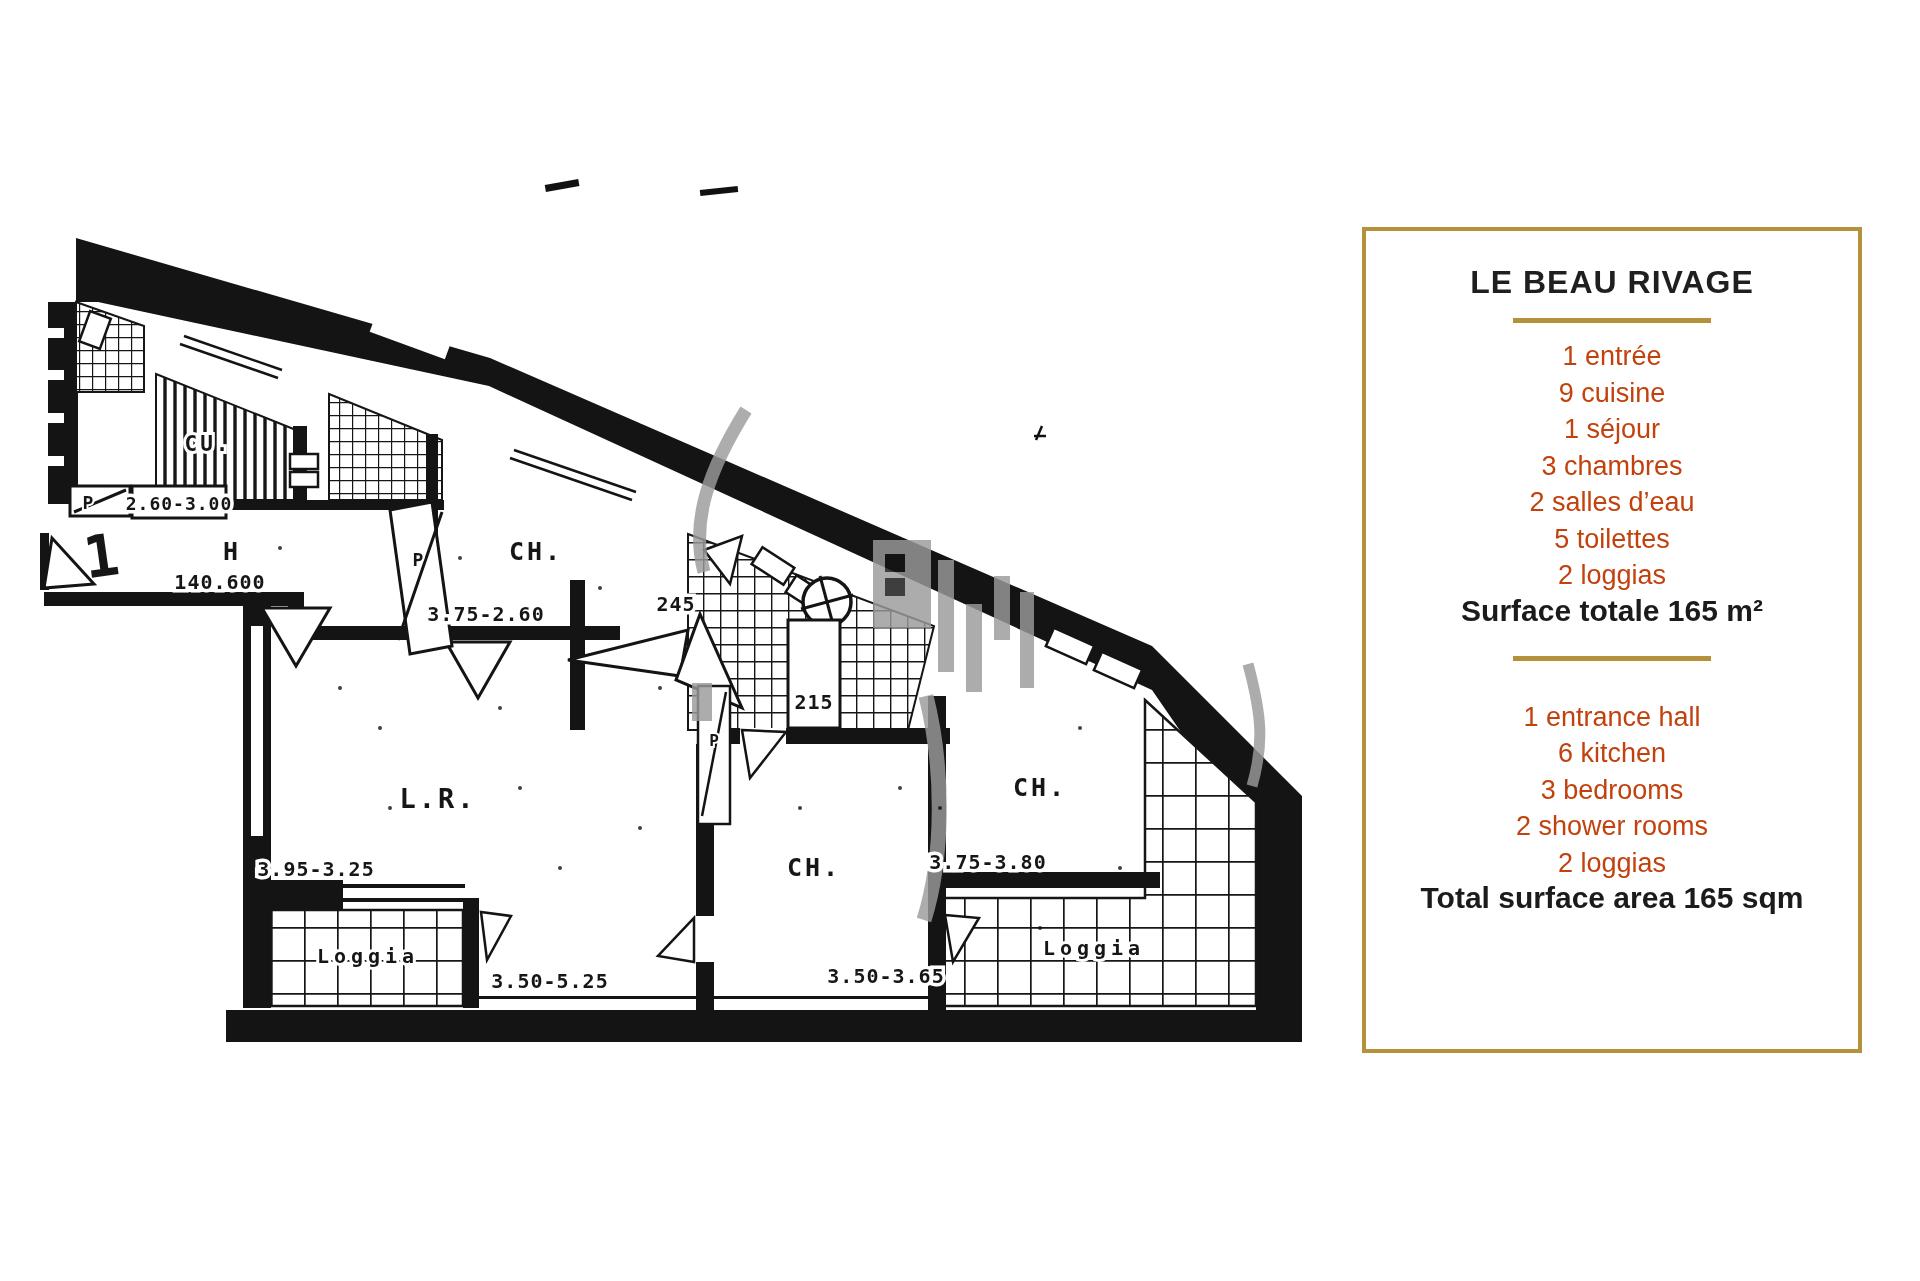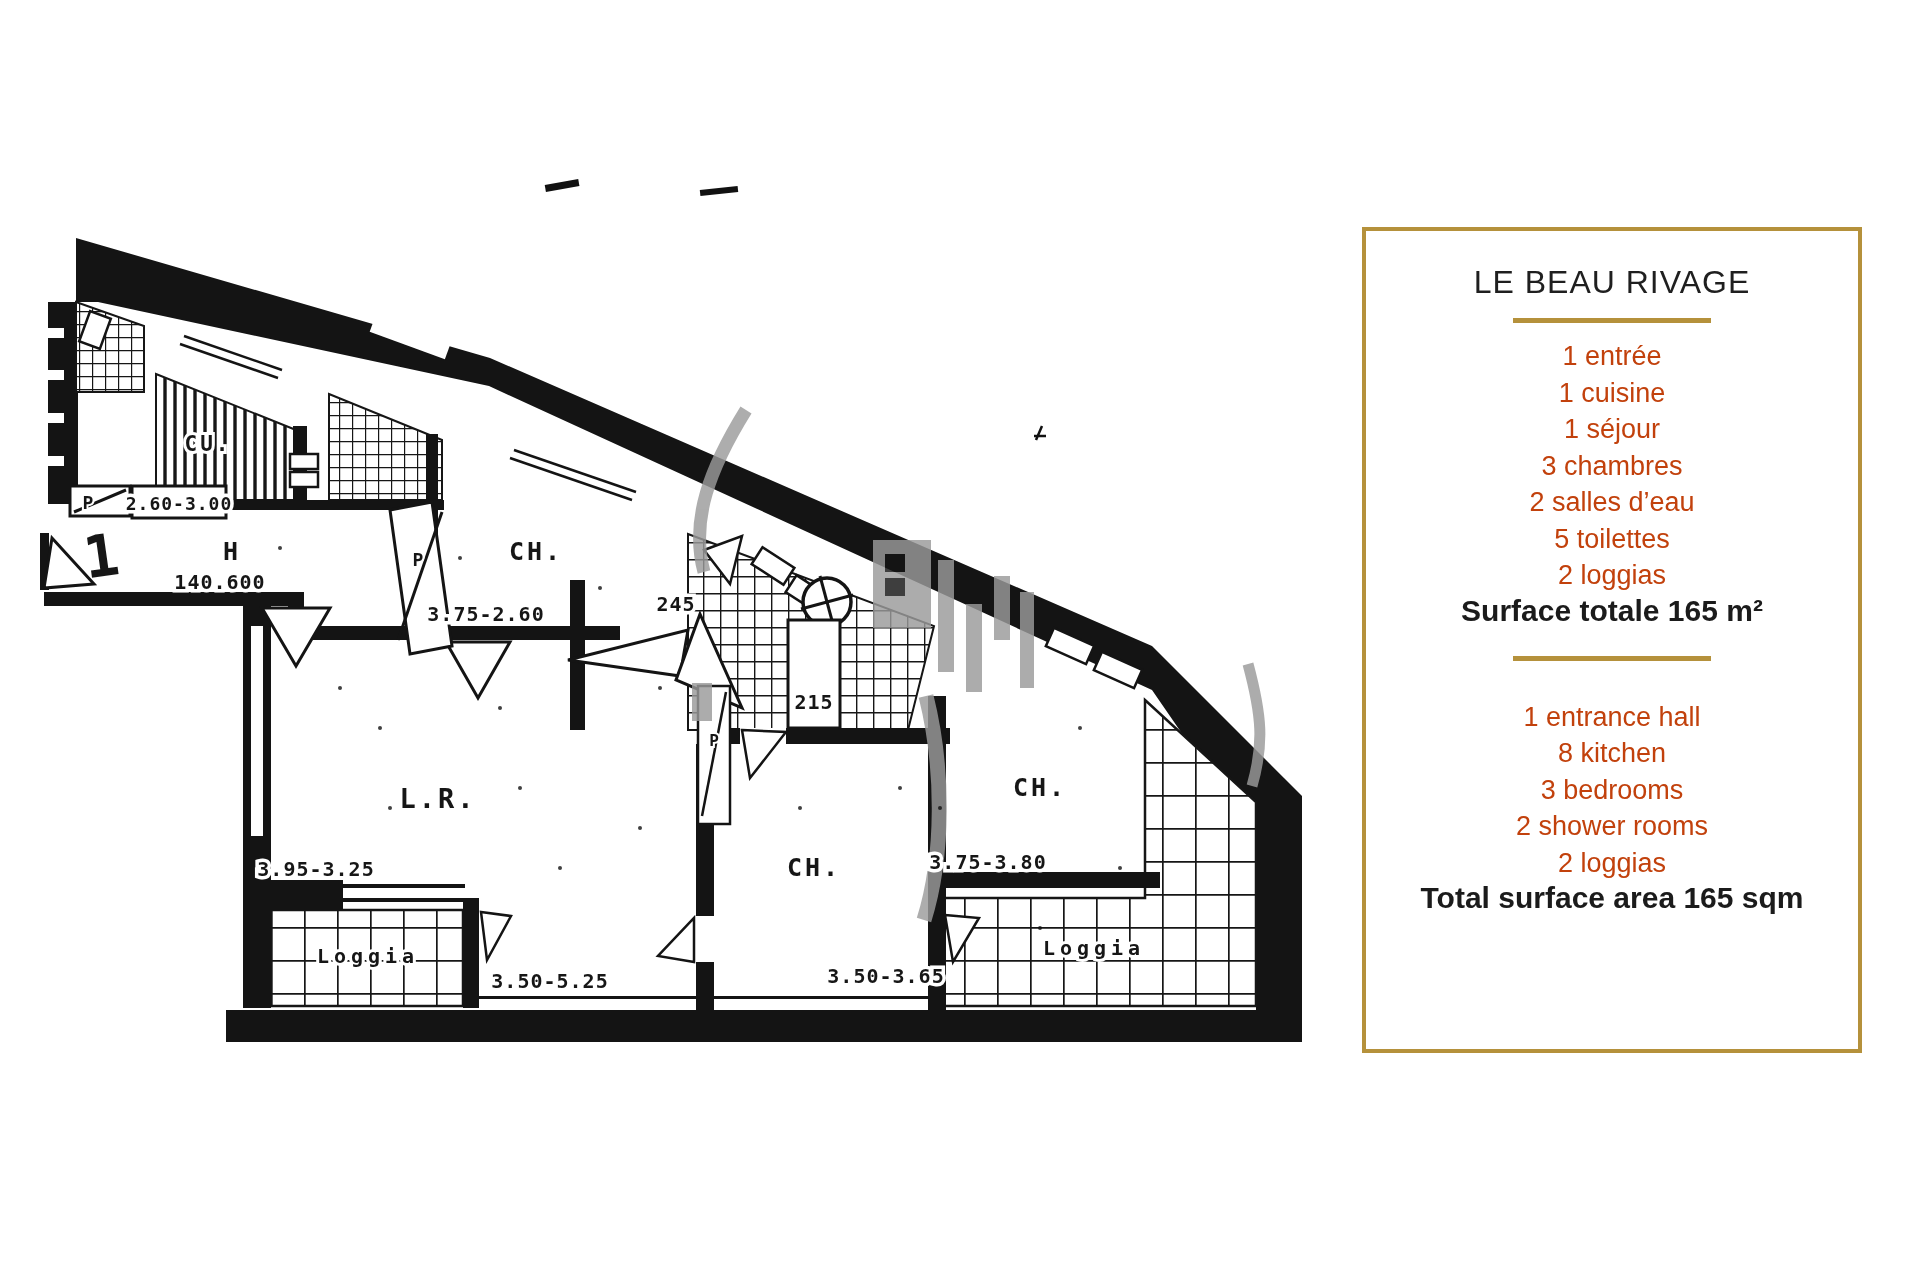--- a/index.html
+++ b/index.html
@@ -8,21 +8,21 @@
   
   .plan{position:absolute;left:40px;top:168px;width:1262px;height:877px;}
   .plan text{font-family:"DejaVu Sans Mono",monospace;font-weight:bold;fill:#161616;}
   .rlbl{font-size:25px;letter-spacing:3px;paint-order:stroke;stroke:#ffffff;stroke-width:6px;}
   .dim{font-size:20px;letter-spacing:1px;paint-order:stroke;stroke:#ffffff;stroke-width:7px;}
   .lg{font-size:20px;letter-spacing:5px;paint-order:stroke;stroke:#ffffff;stroke-width:6px;}
   .plbl{font-size:18px;paint-order:stroke;stroke:#ffffff;stroke-width:4px;}
   
   .panel{position:absolute;left:1362px;top:227px;width:500px;height:826px;box-sizing:border-box;
          border:4px solid #b5913b;background:#ffffff;text-align:center;color:#1f1f1f;}
-  .panel-title{margin:33px 0 0 0;font-size:32px;font-weight:normal;letter-spacing:1px;}
+  .panel-title{margin:33px 0 0 0;font-size:32px;font-weight:bold;letter-spacing:1px;}
   .divider{width:198px;height:5px;background:#b5913b;border:none;margin:17px auto 15px auto;}
   .divider.mid{margin:28px auto 38px auto;}
   .room-list{font-size:27px;line-height:36.5px;color:#c2410c;}
   .surface{font-size:30px;font-weight:bold;margin-top:0;color:#1b1b1b;}
 </style>
 </head>
 <body>
 
 <div class="stage">
 
@@ -201,35 +201,35 @@
       <text x="1054" y="787" class="lg">Loggia</text>
     </g>
   </svg>
 
   <div class="panel">
     <h1 class="panel-title">LE BEAU RIVAGE</h1>
     <div class="divider"></div>
 
     <div class="room-list">
       <div>1 entrée</div>
-      <div>1 cuisine</div>
+      <div>9 cuisine</div>
       <div>1 séjour</div>
       <div>3 chambres</div>
       <div>2 salles d’eau</div>
       <div>5 toilettes</div>
       <div>2 loggias</div>
     </div>
 
     <div class="surface">Surface totale 165 m²</div>
 
     <div class="divider mid"></div>
 
     <div class="room-list">
       <div>1 entrance hall</div>
-      <div>8 kitchen</div>
+      <div>6 kitchen</div>
       <div>3 bedrooms</div>
       <div>2 shower rooms</div>
       <div>2 loggias</div>
     </div>
 
     <div class="surface">Total surface area 165 sqm</div>
   </div>
 
 </div>
 

